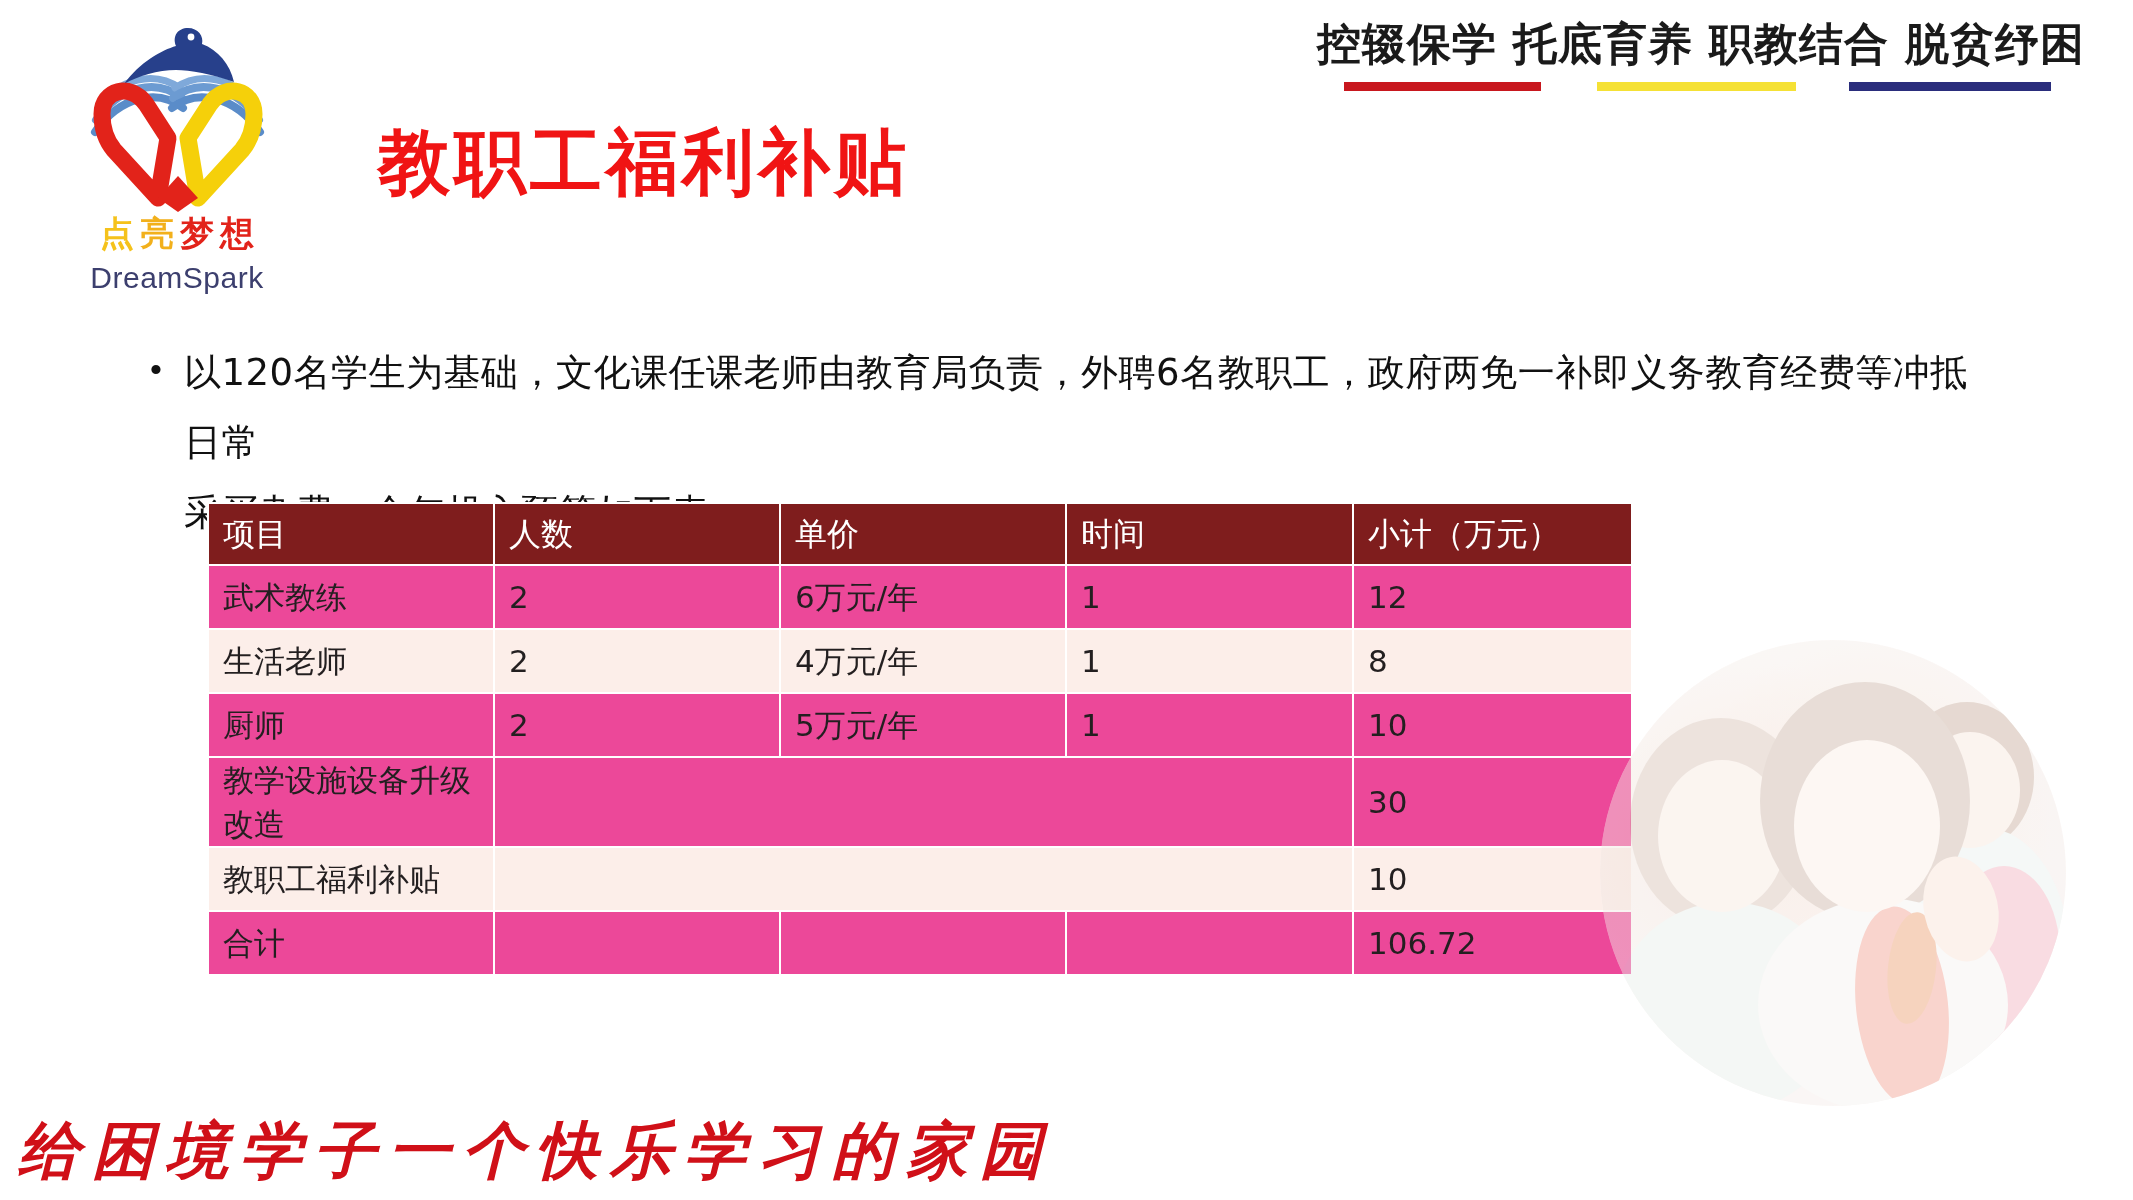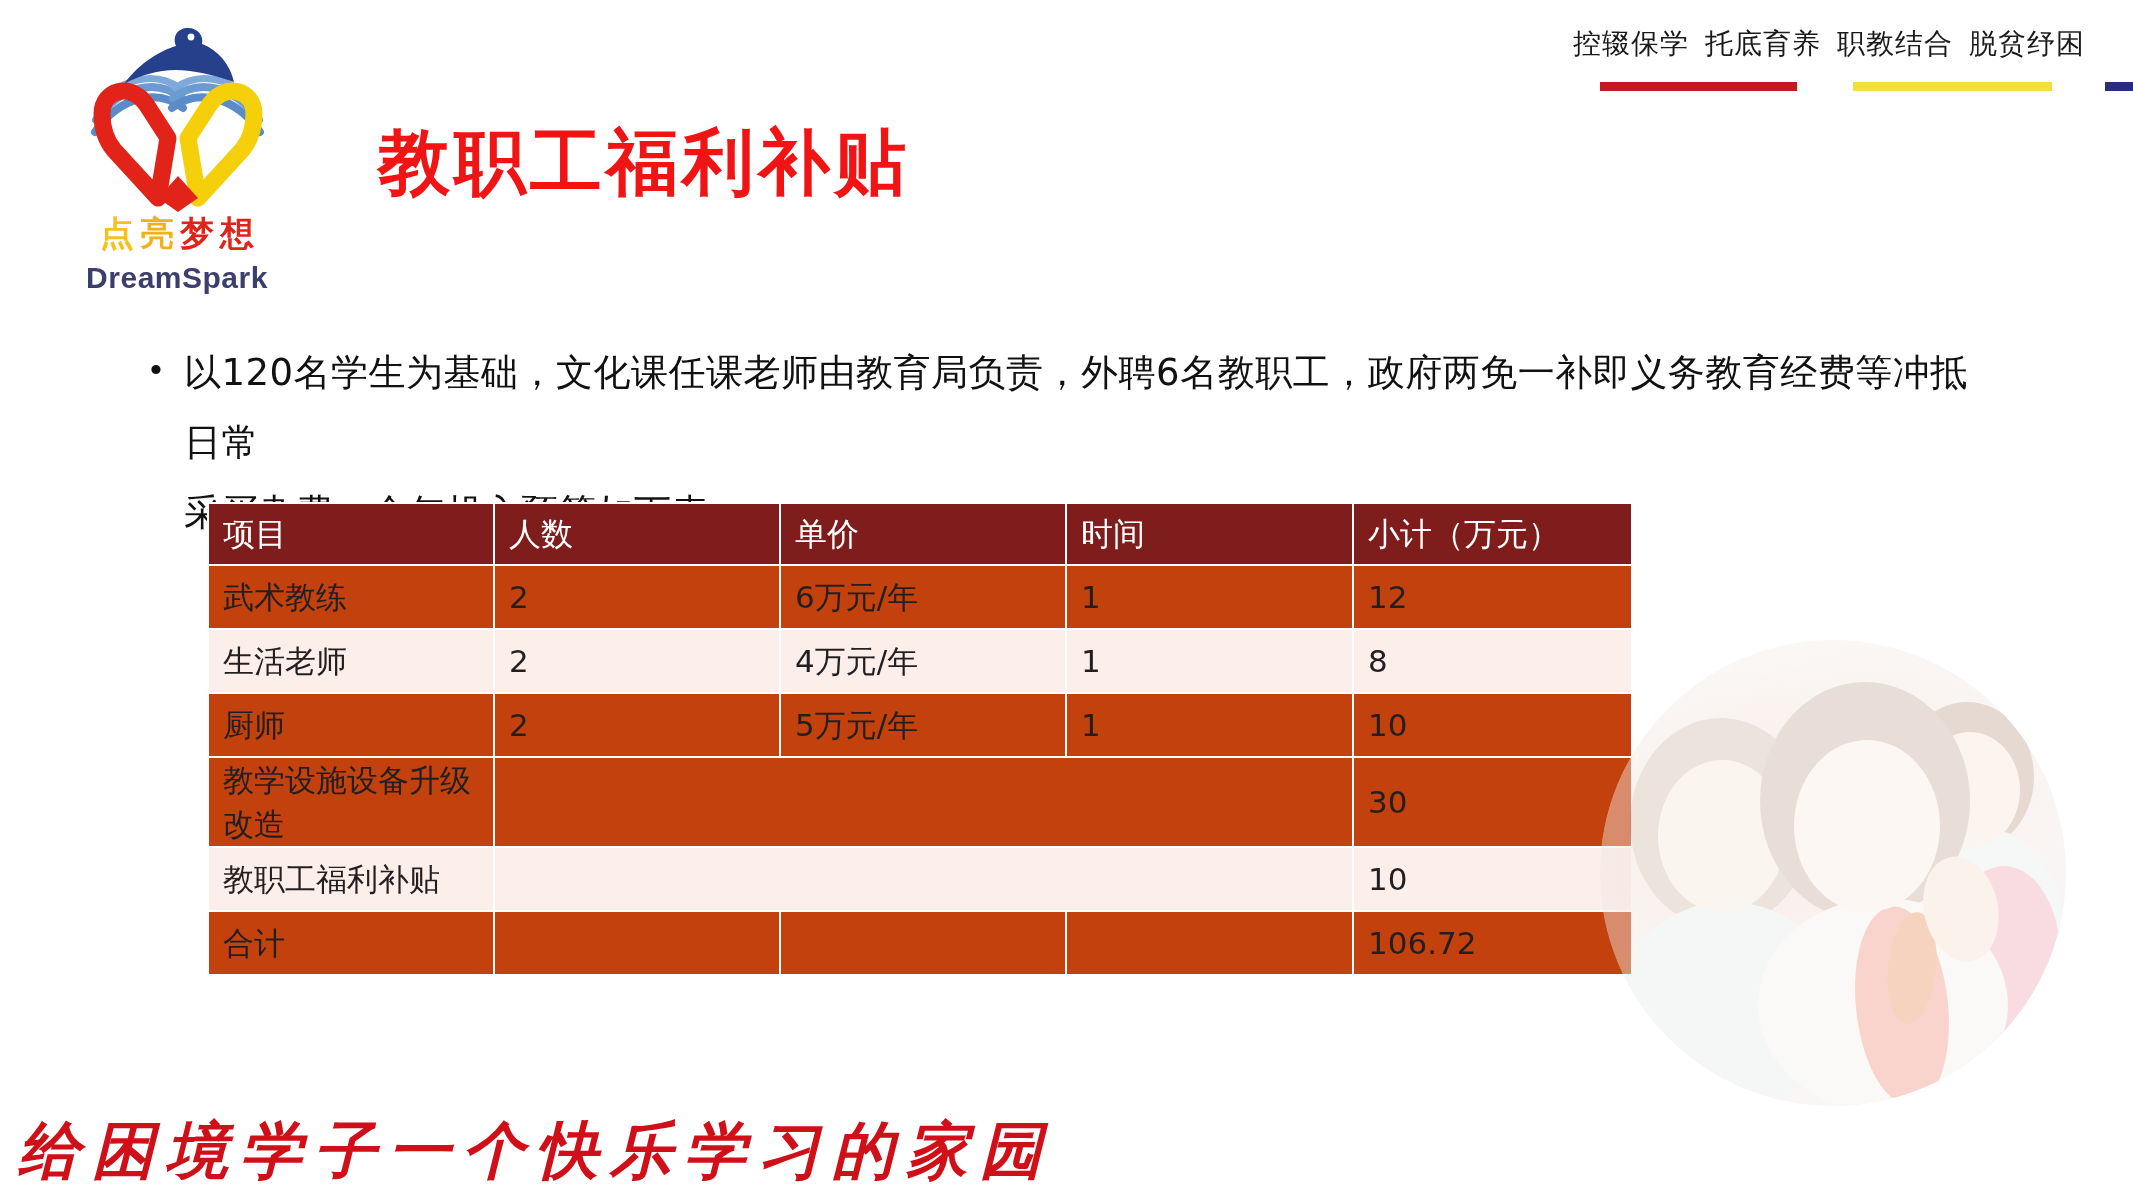--- a/index.html
+++ b/index.html
@@ -50,36 +50,36 @@
   .logo-cn .c3 { color: #E2231A; }
   .logo-cn .c4 { color: #E2231A; }
   .logo-en {
     position: absolute;
     left: 0;
     top: 249px;
     width: 230px;
     text-align: center;
     color: #3C3F6E;
     font-size: 30px;
-    font-weight: 700;
+    font-weight: 400;
     letter-spacing: 0.5px;
   }
 
   
   .header-slogan {
     position: absolute;
     right: 48px;
     top: 16px;
     text-align: right;
     white-space: nowrap;
   }
   .header-slogan .sl-text {
     font-family: "DejaVu Sans", "Liberation Sans", sans-serif;
-    font-size: 28px;
-    font-weight: normal;
+    font-size: 44px;
+    font-weight: bold;
     color: #1A1A1A;
     letter-spacing: 1px;
     line-height: 56px;
   }
   .header-slogan .sl-text span { margin-left: 16px; }
   .header-slogan .sl-text span:first-child { margin-left: 0; }
   .slogan-bars {
     position: relative;
     height: 20px;
     margin-top: 6px;
@@ -162,21 +162,21 @@
     color: #231F20;
     line-height: 44px;
   }
   .budget-table thead th {
     background: #7f1d1d;
     color: #FFFFFF;
     height: 60px;
     font-weight: normal;
     font-size: 32px;
   }
-  .budget-table tbody tr.row-odd  td { background: #c2410c; }
+  .budget-table tbody tr.row-odd  td { background: #ec4899; }
   .budget-table tbody tr.row-even td { background: #FCEEE9; }
   .budget-table tbody td { height: 62px; }
   .budget-table tbody tr.tall td { height: 84px; }
 
   
   .photo-circle {
     position: absolute;
     left: 1600px;
     top: 640px;
     width: 466px;

